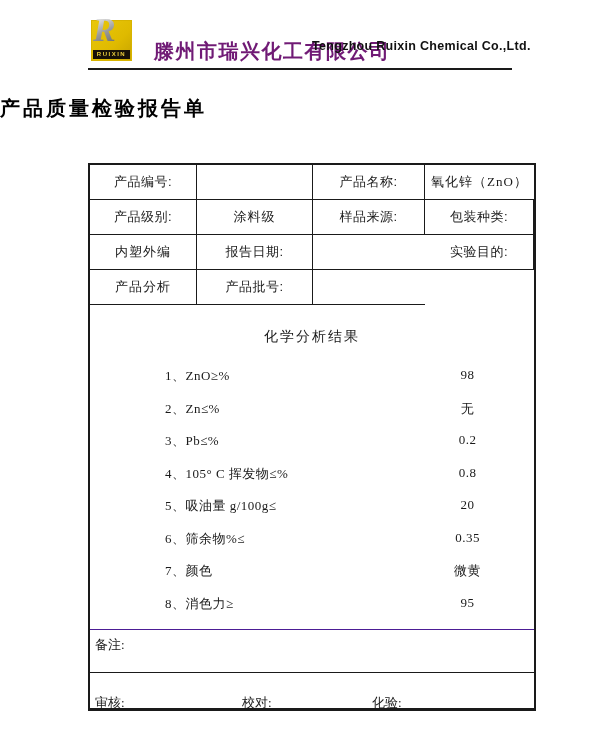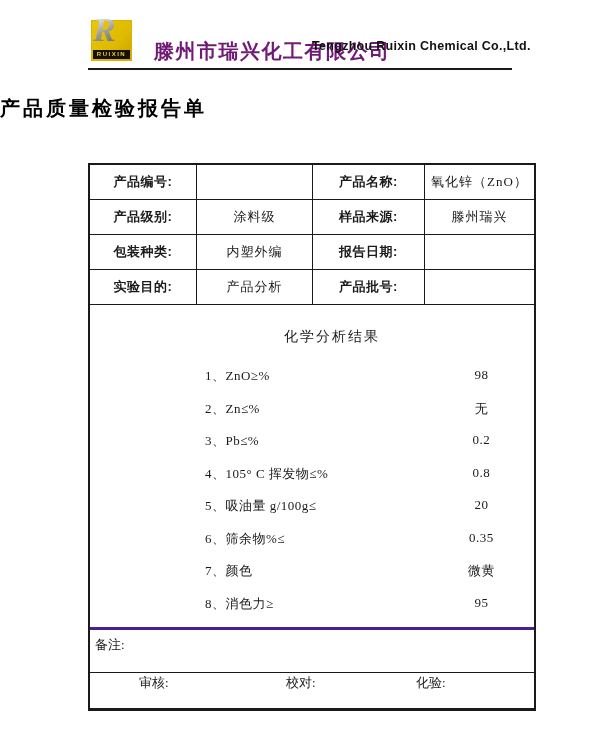--- a/index.html
+++ b/index.html
@@ -59,42 +59,42 @@
     background:#fff;
   }
   .info-grid { display:grid; grid-template-columns:107px 116px 112px 109px; }
   .igcell {
     box-sizing:border-box; height:35px;
     border-right:1px solid #1a1a1a; border-bottom:1px solid #1a1a1a;
     display:flex; align-items:center; justify-content:center;
     font-size:13px; overflow:hidden; white-space:nowrap;
   }
   .igcell.c4 { border-right:none; }
-  .igcell.lbl { font-family:"Liberation Sans",sans-serif; font-weight:bold; letter-spacing:0.5px; }
+  .igcell.lbl { font-family:"Liberation Sans",sans-serif; font-weight:normal; letter-spacing:0.5px; }
   .igcell.val { letter-spacing:1px; }
 
-  .section { box-sizing:border-box; height:325px; border-bottom:3px solid #4c1d95;padding-left:40px; }
+  .section { box-sizing:border-box; height:325px; border-bottom:1px solid #4c1d95; }
   .section-title {
     margin:0; padding-top:23px; text-align:center;
     font-size:14px; font-weight:normal; letter-spacing:2px;
   }
   .items { margin-top:21px; }
   .item {
     display:flex; align-items:flex-start; height:32.5px;
     padding-left:75px; font-size:13px;
   }
   .item .ilabel { width:245px; letter-spacing:0.5px; white-space:nowrap; }
   .item .ivalue { width:115px; text-align:center; letter-spacing:0.5px; }
 
   .remark-row {
     box-sizing:border-box; height:43px; border-bottom:1px solid #1a1a1a;
     padding:6px 0 0 5px; font-size:13px;
   }
   .sign-row { box-sizing:border-box; position:relative; height:35px; font-size:13px; }
-  .sign-row span { position:absolute; top:1px; white-space:nowrap;margin-left:44px; }
+  .sign-row span { position:absolute; top:21px; white-space:nowrap; }
   .sign-1 { left:5px; }
   .sign-2 { left:152px; }
   .sign-3 { left:282px; }
 </style>
 </head>
 <body>
 
 <div class="page">
 
   <div class="logo">
@@ -111,21 +111,20 @@
 
     <div class="info-grid">
       <div class="igcell lbl">产品编号:</div>
       <div class="igcell val"></div>
       <div class="igcell lbl">产品名称:</div>
       <div class="igcell val c4">氧化锌（ZnO）</div>
 
       <div class="igcell lbl">产品级别:</div>
       <div class="igcell val">涂料级</div>
       <div class="igcell lbl">样品来源:</div>
-      <div class="igcell val c4">滕州瑞兴</div>
 
       <div class="igcell lbl">包装种类:</div>
       <div class="igcell val">内塑外编</div>
       <div class="igcell lbl">报告日期:</div>
       <div class="igcell val c4"></div>
 
       <div class="igcell lbl">实验目的:</div>
       <div class="igcell val">产品分析</div>
       <div class="igcell lbl">产品批号:</div>
       <div class="igcell val c4"></div>

